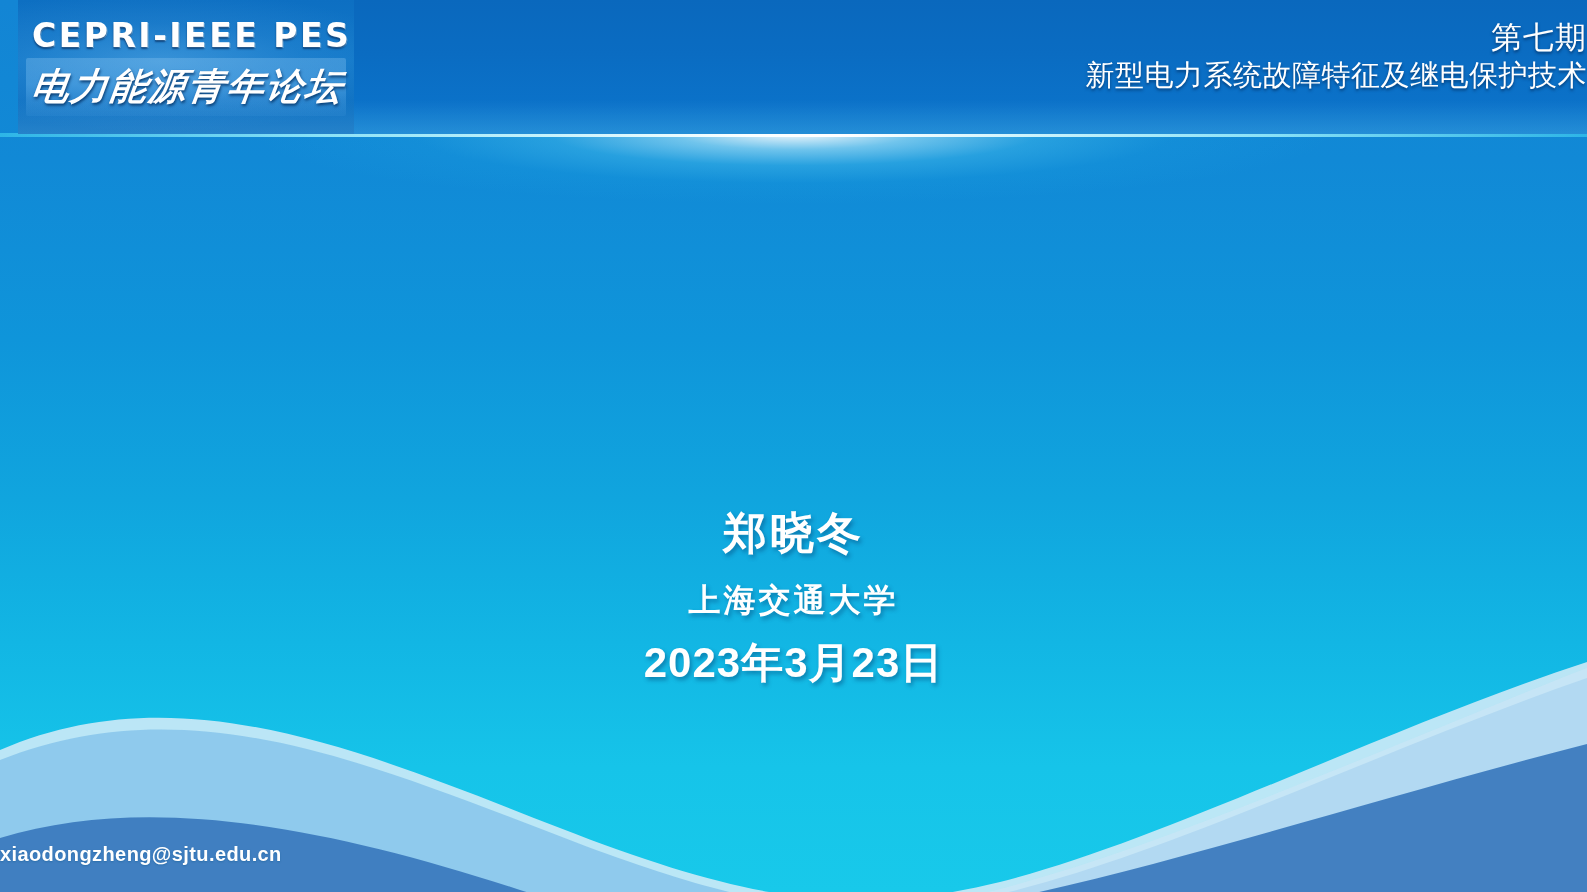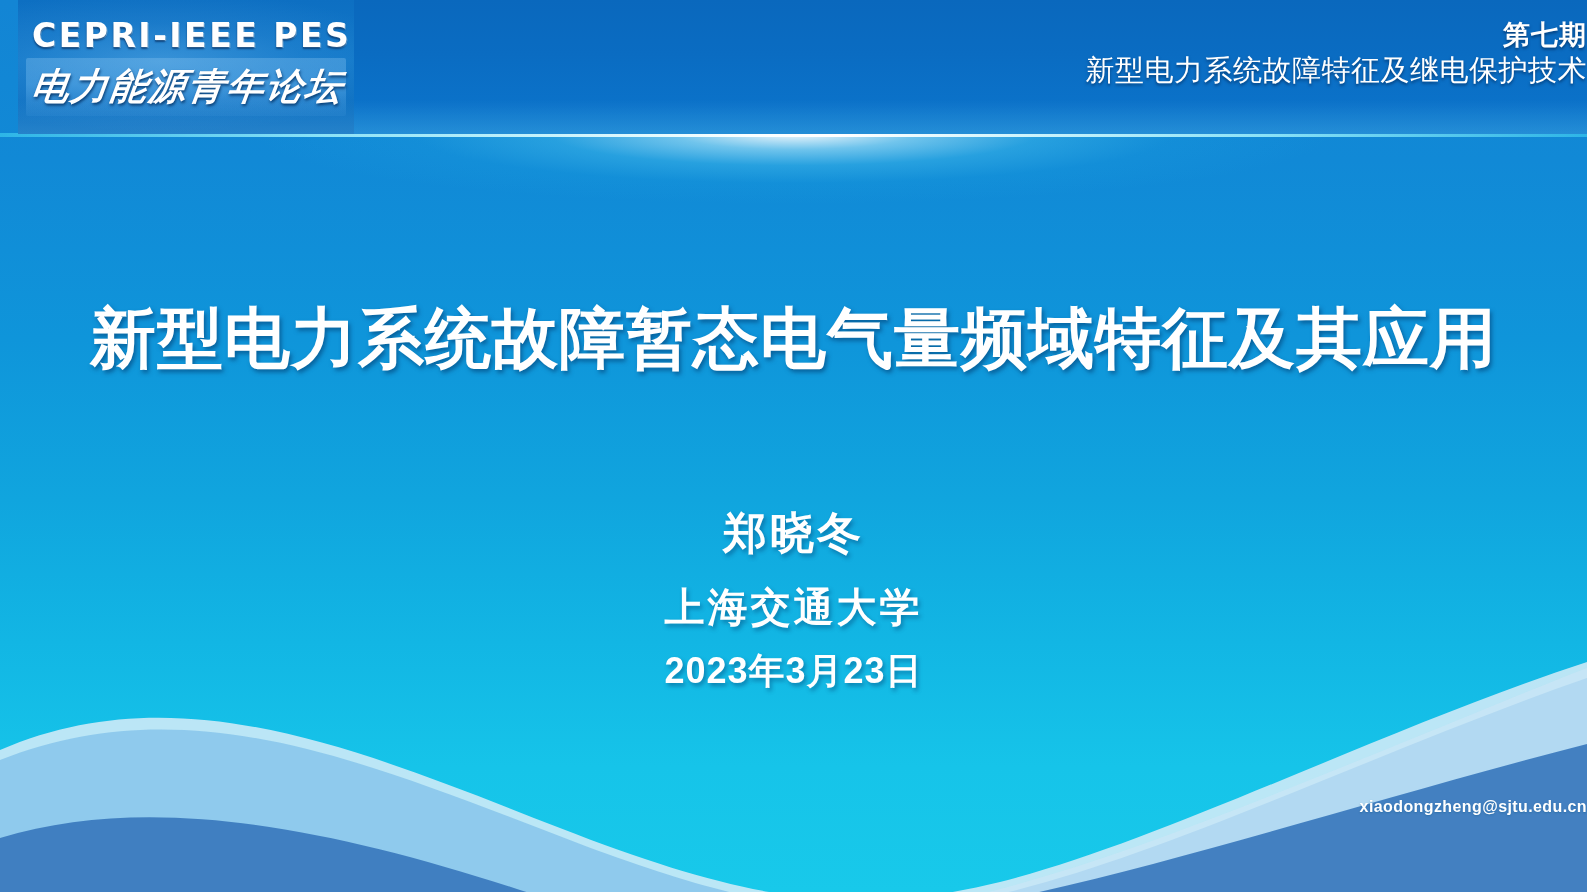--- a/index.html
+++ b/index.html
@@ -125,22 +125,22 @@
 
   
   .header-right {
     position: absolute;
     right: 18px;
     top: 20px;
     text-align: right;
     color: #ffffff;
   }
   .hr-line1 {
-    font-size: 27px;
-    font-weight: bold;
+    font-size: 31px;
+    font-weight: normal;
     line-height: 1.18;
     letter-spacing: 1px;
     text-shadow: 0 2px 3px rgba(0,35,80,0.65);
     text-align: right;
   }
   .hr-line2 {
     font-size: 29px;
     font-weight: normal;
     line-height: 1.25;
     letter-spacing: 0.5px;
@@ -172,29 +172,29 @@
     color: #ffffff;
   }
   .p-name {
     font-size: 44px;
     font-weight: bold;
     letter-spacing: 3px;
     line-height: 1.25;
     text-shadow: 2px 3px 4px rgba(0,60,110,0.45);
   }
   .p-affil {
-    font-size: 40px;
+    font-size: 32px;
     font-weight: bold;
     letter-spacing: 3px;
     line-height: 1.55;
     margin-top: 16px;
     text-shadow: 2px 3px 4px rgba(0,60,110,0.45);
   }
   .p-date {
-    font-size: 36px;
+    font-size: 42px;
     font-weight: bold;
     letter-spacing: 1px;
     line-height: 1.4;
     margin-top: 8px;
     text-shadow: 2px 3px 4px rgba(0,60,110,0.45);
   }
 
   
   .waves {
     position: absolute;
@@ -202,24 +202,24 @@
     width: 100%;
     height: 260px;
     pointer-events: none;
   }
   .waves svg { display: block; width: 100%; height: 100%; }
 
   
   .email {
     position: absolute;
     left: 0;
-    top: 798px;
-    width: 100%;
-    text-align: right;
-    font-size: 16px;
+    top: 843px;
+    width: 100%;
+    text-align: left;
+    font-size: 20px;
     font-weight: bold;
     color: #ffffff;
     letter-spacing: 0.4px;
     text-shadow: 0 1px 2px rgba(0,80,130,0.35);
   }
 </style>
 </head>
 <body>
 
 <div id="slide">
@@ -236,21 +236,20 @@
     </div>
 
     <div class="header-right">
       <div class="hr-line1">第七期</div>
       <div class="hr-line2">新型电力系统故障特征及继电保护技术</div>
     </div>
 
     <div class="header-sheen"></div>
   </div>
 
-  <div class="title">新型电力系统故障暂态电气量频域特征及其应用</div>
 
   <div class="presenter">
     <div class="p-name">郑晓冬</div>
     <div class="p-affil">上海交通大学</div>
     <div class="p-date">2023年3月23日</div>
   </div>
 
   <div class="waves">
     <svg viewBox="0 0 1587 260" preserveAspectRatio="none" xmlns="http://www.w3.org/2000/svg">
 

